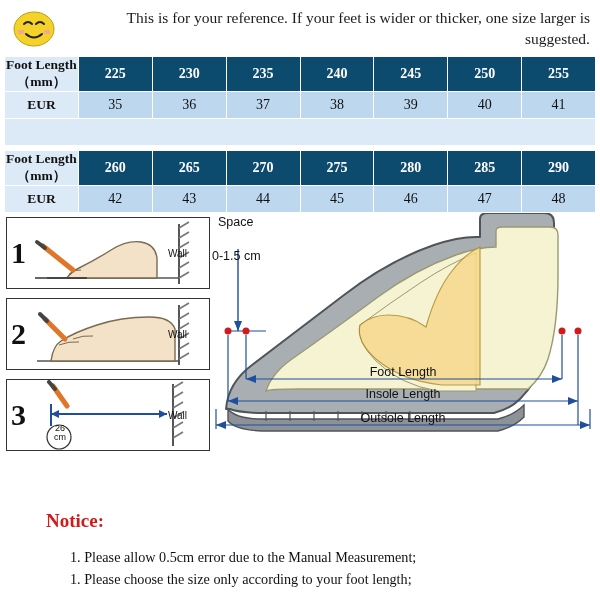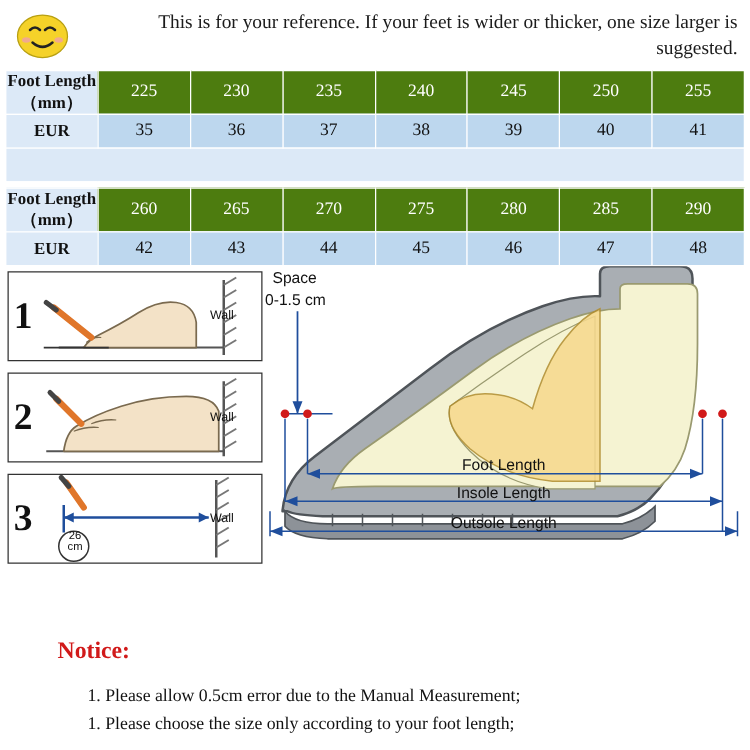--- a/index.html
+++ b/index.html
@@ -51,23 +51,23 @@
   }
   table.sizes td {
     border: 1px solid #ffffff;
     text-align: center;
     font-size: 14px;
     font-family: "Liberation Serif", serif;
     height: 26px;
     padding: 0;
   }
   .row-head td {
-    background: #4d7c0f;
+    background: #0c4a6e;
     color: #ffffff;
-    font-weight: normal;
+    font-weight: bold;
   }
   .row-head td.label {
     background: #dce9f7;
     color: #111111;
     font-weight: bold;
     font-size: 13.5px;
   }
   .row-sub td {
     background: #bdd7ee;
     color: #111111;
@@ -373,21 +373,21 @@
       <polygon points="372,188 362,184 362,192" fill="#1f4e9c"></polygon>
 
       <line x1="10" y1="212" x2="384" y2="212" stroke="#1f4e9c" stroke-width="1.2"></line>
       <polygon points="10,212 20,208 20,216" fill="#1f4e9c"></polygon>
       <polygon points="384,212 374,208 374,216" fill="#1f4e9c"></polygon>
       <line x1="10" y1="196" x2="10" y2="216" stroke="#1f4e9c" stroke-width="1.2"></line>
       <line x1="384" y1="196" x2="384" y2="216" stroke="#1f4e9c" stroke-width="1.2"></line>
     </svg>
 
     <div style="position:absolute;left:12px;top:2px;font-family:'Liberation Sans',sans-serif;font-size:12.5px;color:#111;">Space</div>
-    <div style="position:absolute;left:6px;top:20px;font-family:'Liberation Sans',sans-serif;font-size:12.5px;color:#111;">0-1.5 cm</div>
+    <div style="position:absolute;left:6px;top:36px;font-family:'Liberation Sans',sans-serif;font-size:12.5px;color:#111;">0-1.5 cm</div>
 
     <div style="position:absolute;left:0;top:152px;width:394px;text-align:center;font-family:'Liberation Sans',sans-serif;font-size:12.5px;color:#111;">Foot Length</div>
     <div style="position:absolute;left:0;top:198px;width:394px;text-align:center;font-family:'Liberation Sans',sans-serif;font-size:12.5px;color:#111;">Outsole Length</div>
     <div style="position:absolute;left:0;top:174px;width:394px;text-align:center;font-family:'Liberation Sans',sans-serif;font-size:12.5px;color:#111;">Insole Length</div>
   </div>
 </div>
 
 <div class="notice">
   <div class="notice-title">Notice:</div>
   <div class="notice-item">1. Please allow 0.5cm error due to the Manual Measurement;</div>

